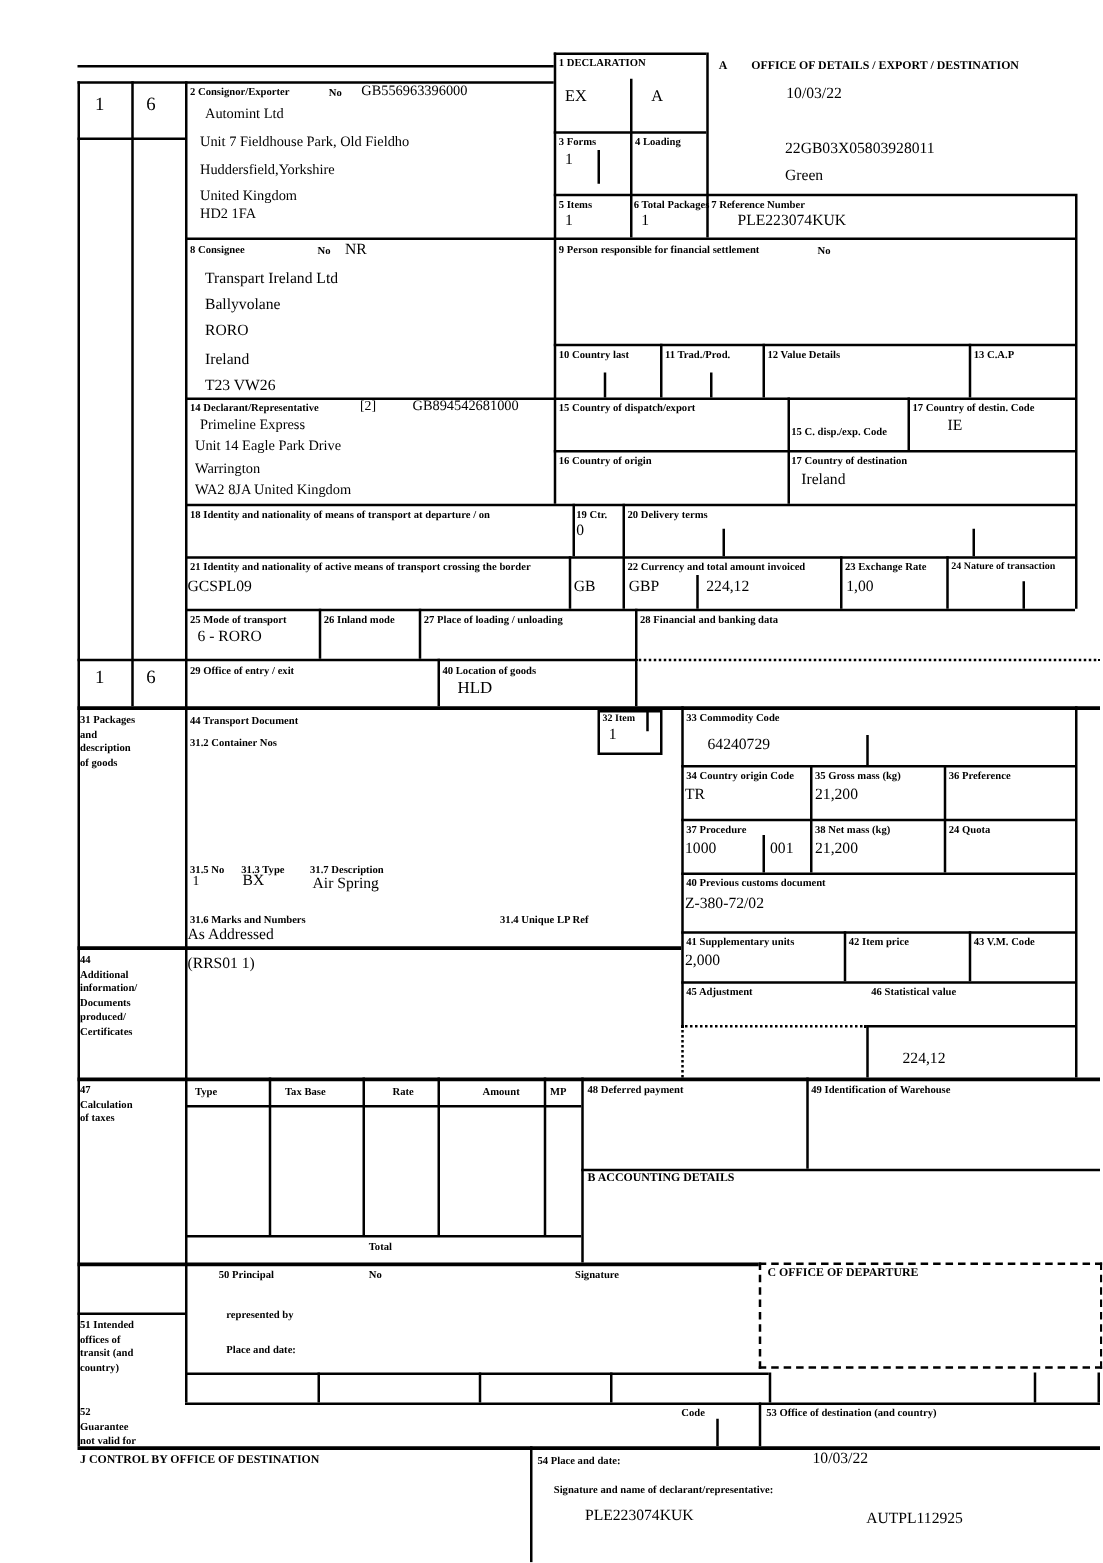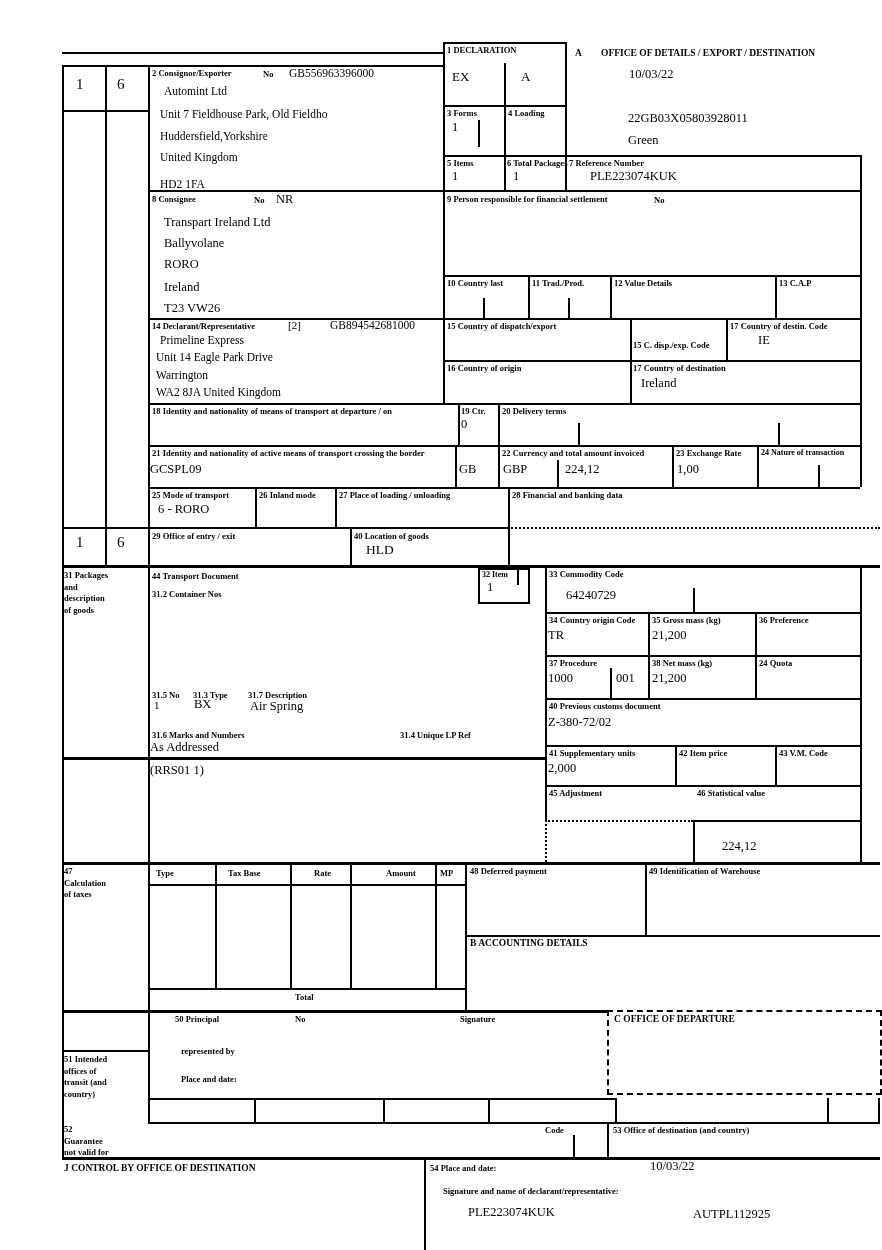--- a/index.html
+++ b/index.html
@@ -129,21 +129,21 @@
   <div class="val" style="left:628px;top:112px">22GB03X05803928011</div>
   <div class="val" style="left:628px;top:134px">Green</div>
 
   <div class="lbl" style="left:152px;top:68px">2 Consignor/Exporter</div>
   <div class="lbl" style="left:263px;top:69px">No</div>
   <div class="val" style="left:289px;top:67px;font-size:11.5px">GB556963396000</div>
   <div class="val" style="left:164px;top:85px;font-size:11.5px">Automint Ltd</div>
   <div class="val" style="left:160px;top:108px;font-size:11.5px">Unit 7 Fieldhouse Park, Old Fieldho</div>
   <div class="val" style="left:160px;top:130px;font-size:11.5px">Huddersfield,Yorkshire</div>
   <div class="val" style="left:160px;top:151px;font-size:11.5px">United Kingdom</div>
-  <div class="val" style="left:160px;top:178px;font-size:11.5px">HD2 1FA</div>
+  <div class="val" style="left:160px;top:165px;font-size:11.5px">HD2 1FA</div>
 
   <div class="lbl" style="left:447px;top:108px">3 Forms</div>
   <div class="val" style="left:452px;top:121px">1</div>
   <div class="lbl" style="left:508px;top:108px">4 Loading</div>
   <div class="lbl" style="left:447px;top:158px">5 Items</div>
   <div class="val" style="left:452px;top:170px">1</div>
   <div class="lbl" style="left:507px;top:158px">6 Total Packages</div>
   <div class="val" style="left:513px;top:170px">1</div>
   <div class="lbl" style="left:569px;top:158px">7 Reference Number</div>
   <div class="val" style="left:590px;top:170px">PLE223074KUK</div>
@@ -241,20 +241,26 @@
 
   <div class="lbl" style="left:152px;top:730px">31.6 Marks and Numbers</div>
   <div class="lbl" style="left:400px;top:730px">31.4 Unique LP Ref</div>
   <div class="val" style="left:150px;top:741px">As Addressed</div>
 
   <div class="lbl" style="left:549px;top:748px">41 Supplementary units</div>
   <div class="val" style="left:548px;top:762px">2,000</div>
   <div class="lbl" style="left:679px;top:748px">42 Item price</div>
   <div class="lbl" style="left:779px;top:748px">43 V.M. Code</div>
 
+  <div class="lbl ml" style="left:64px;top:762px;width:82px">44
+Additional
+information/
+Documents
+produced/
+Certificates</div>
   <div class="val" style="left:150px;top:764px">(RRS01 1)</div>
   <div class="lbl" style="left:549px;top:788px">45 Adjustment</div>
   <div class="lbl" style="left:697px;top:788px">46 Statistical value</div>
   <div class="val" style="left:722px;top:840px">224,12</div>
 
   <div class="lbl ml" style="left:64px;top:866px;width:82px">47
 Calculation
 of taxes</div>
   <div class="lbl" style="left:156px;top:868px">Type</div>
   <div class="lbl" style="left:228px;top:868px">Tax Base</div>

